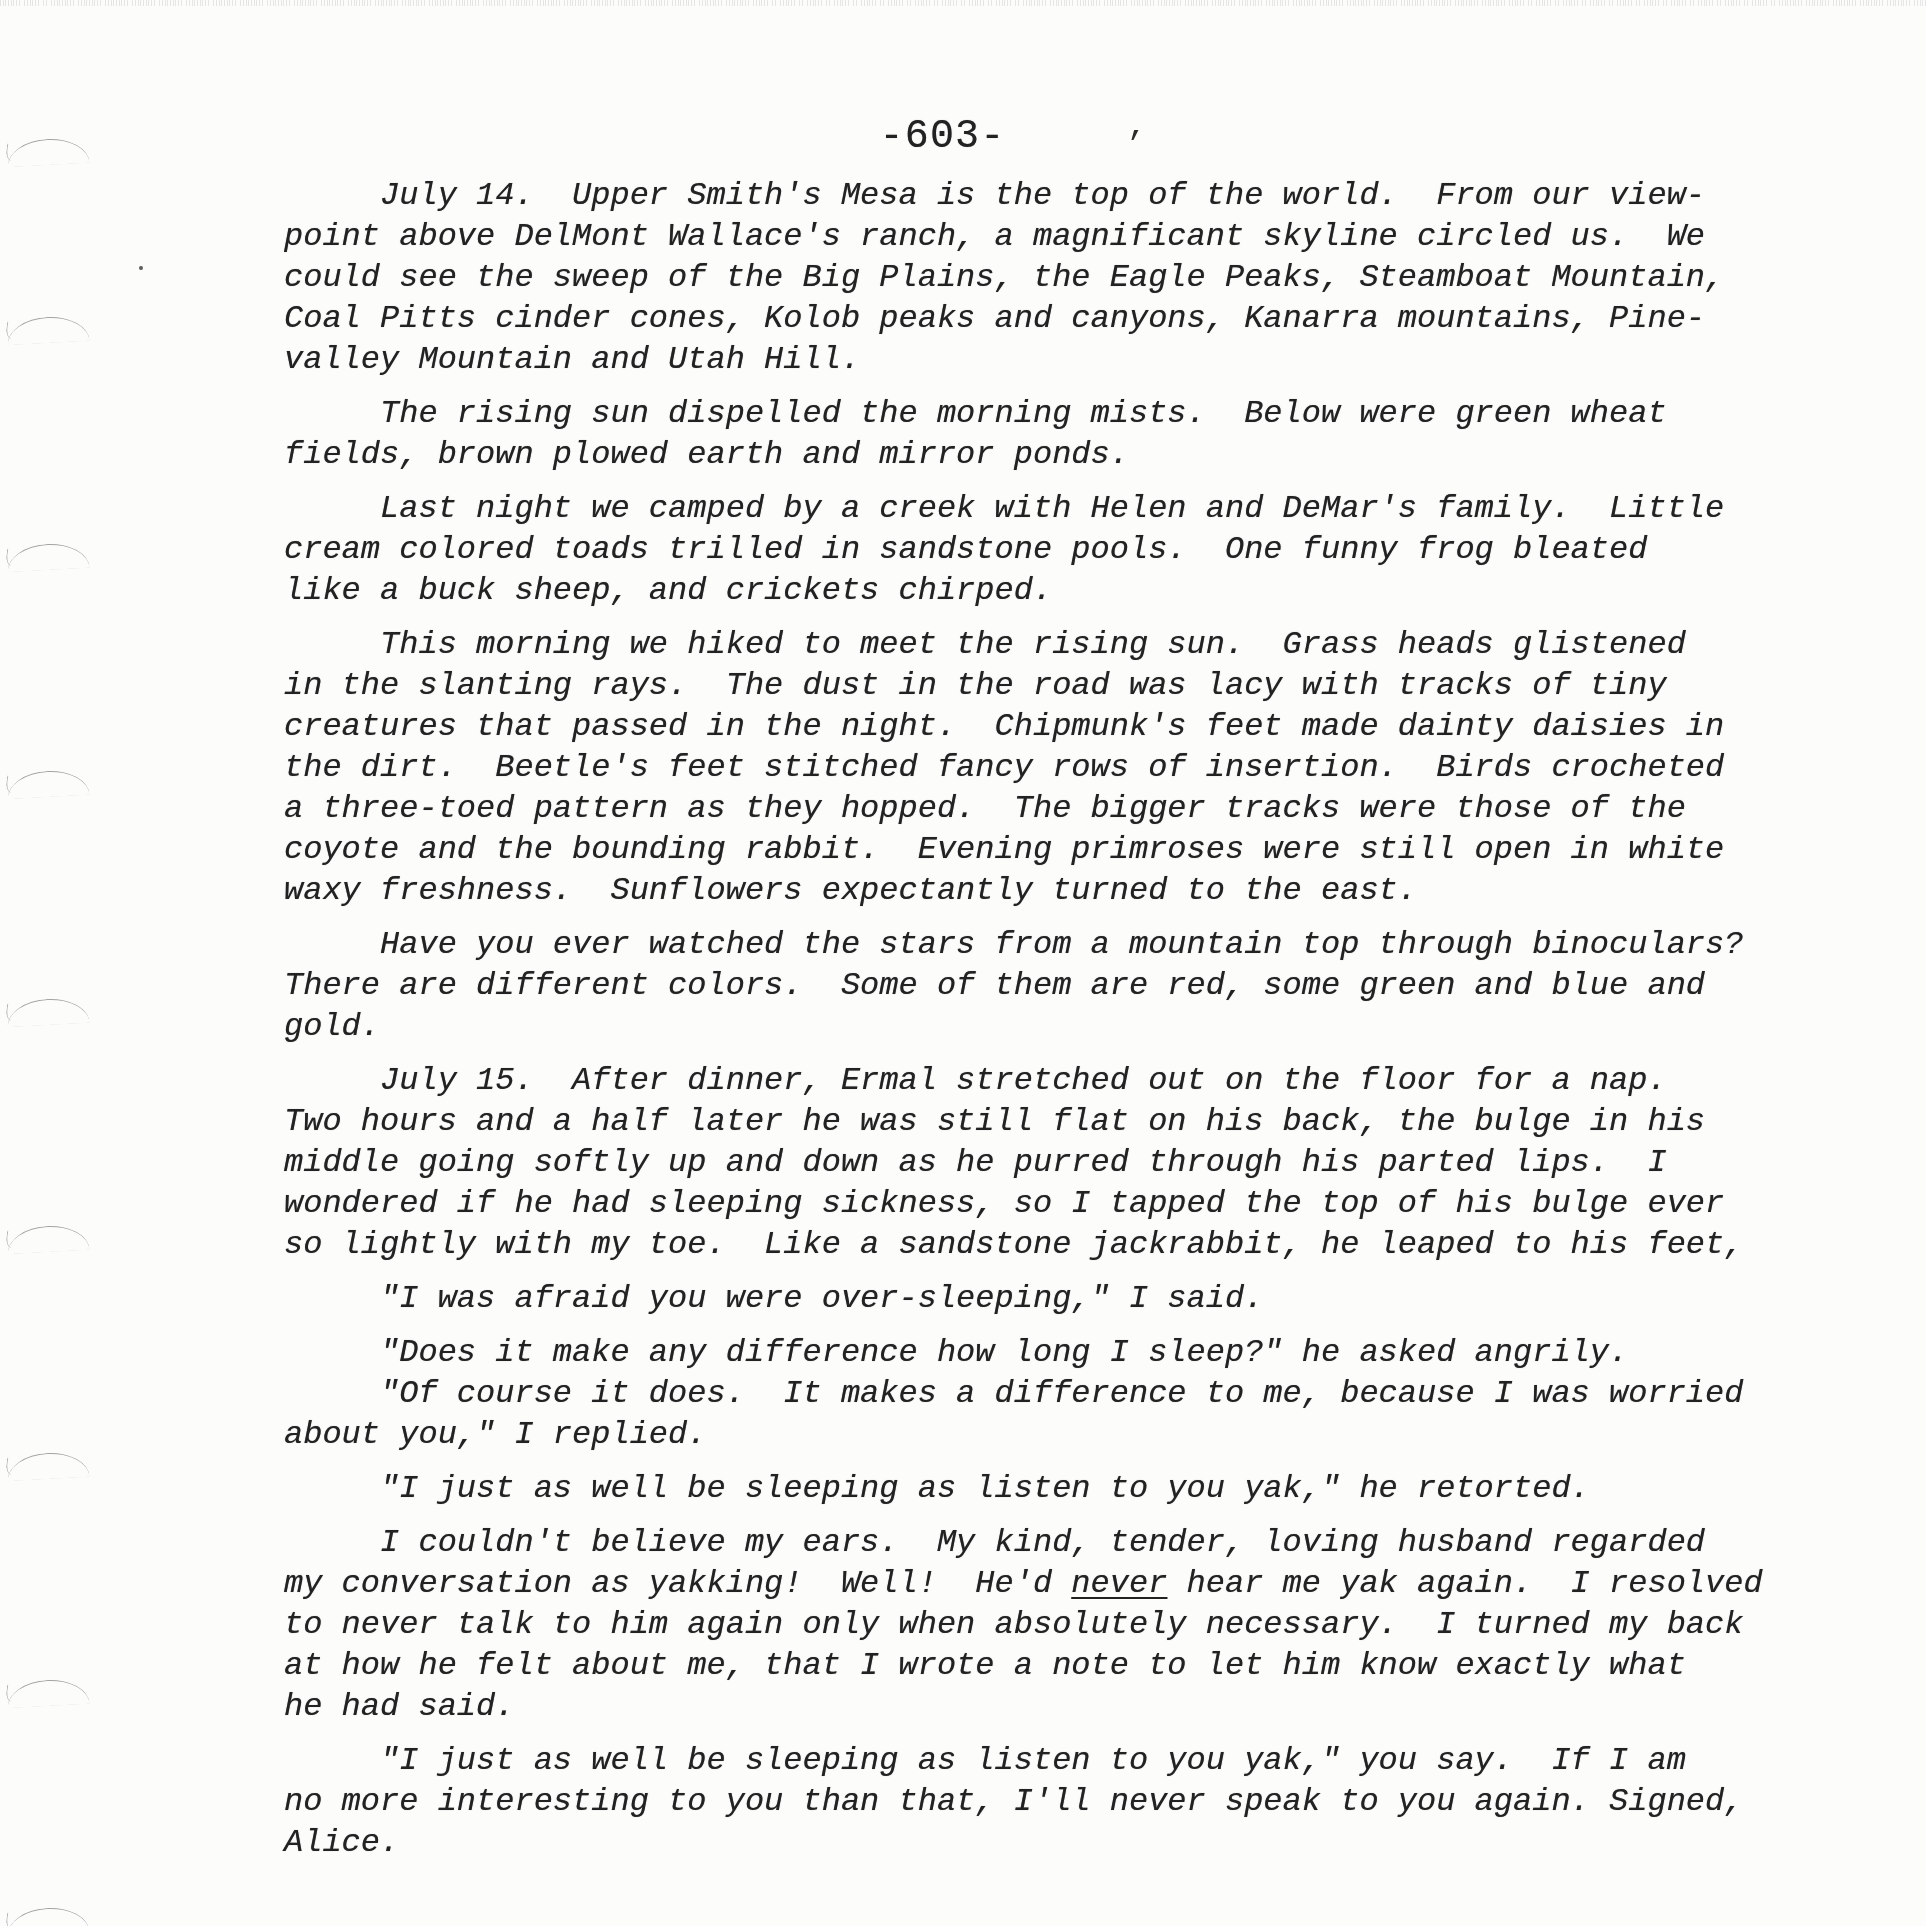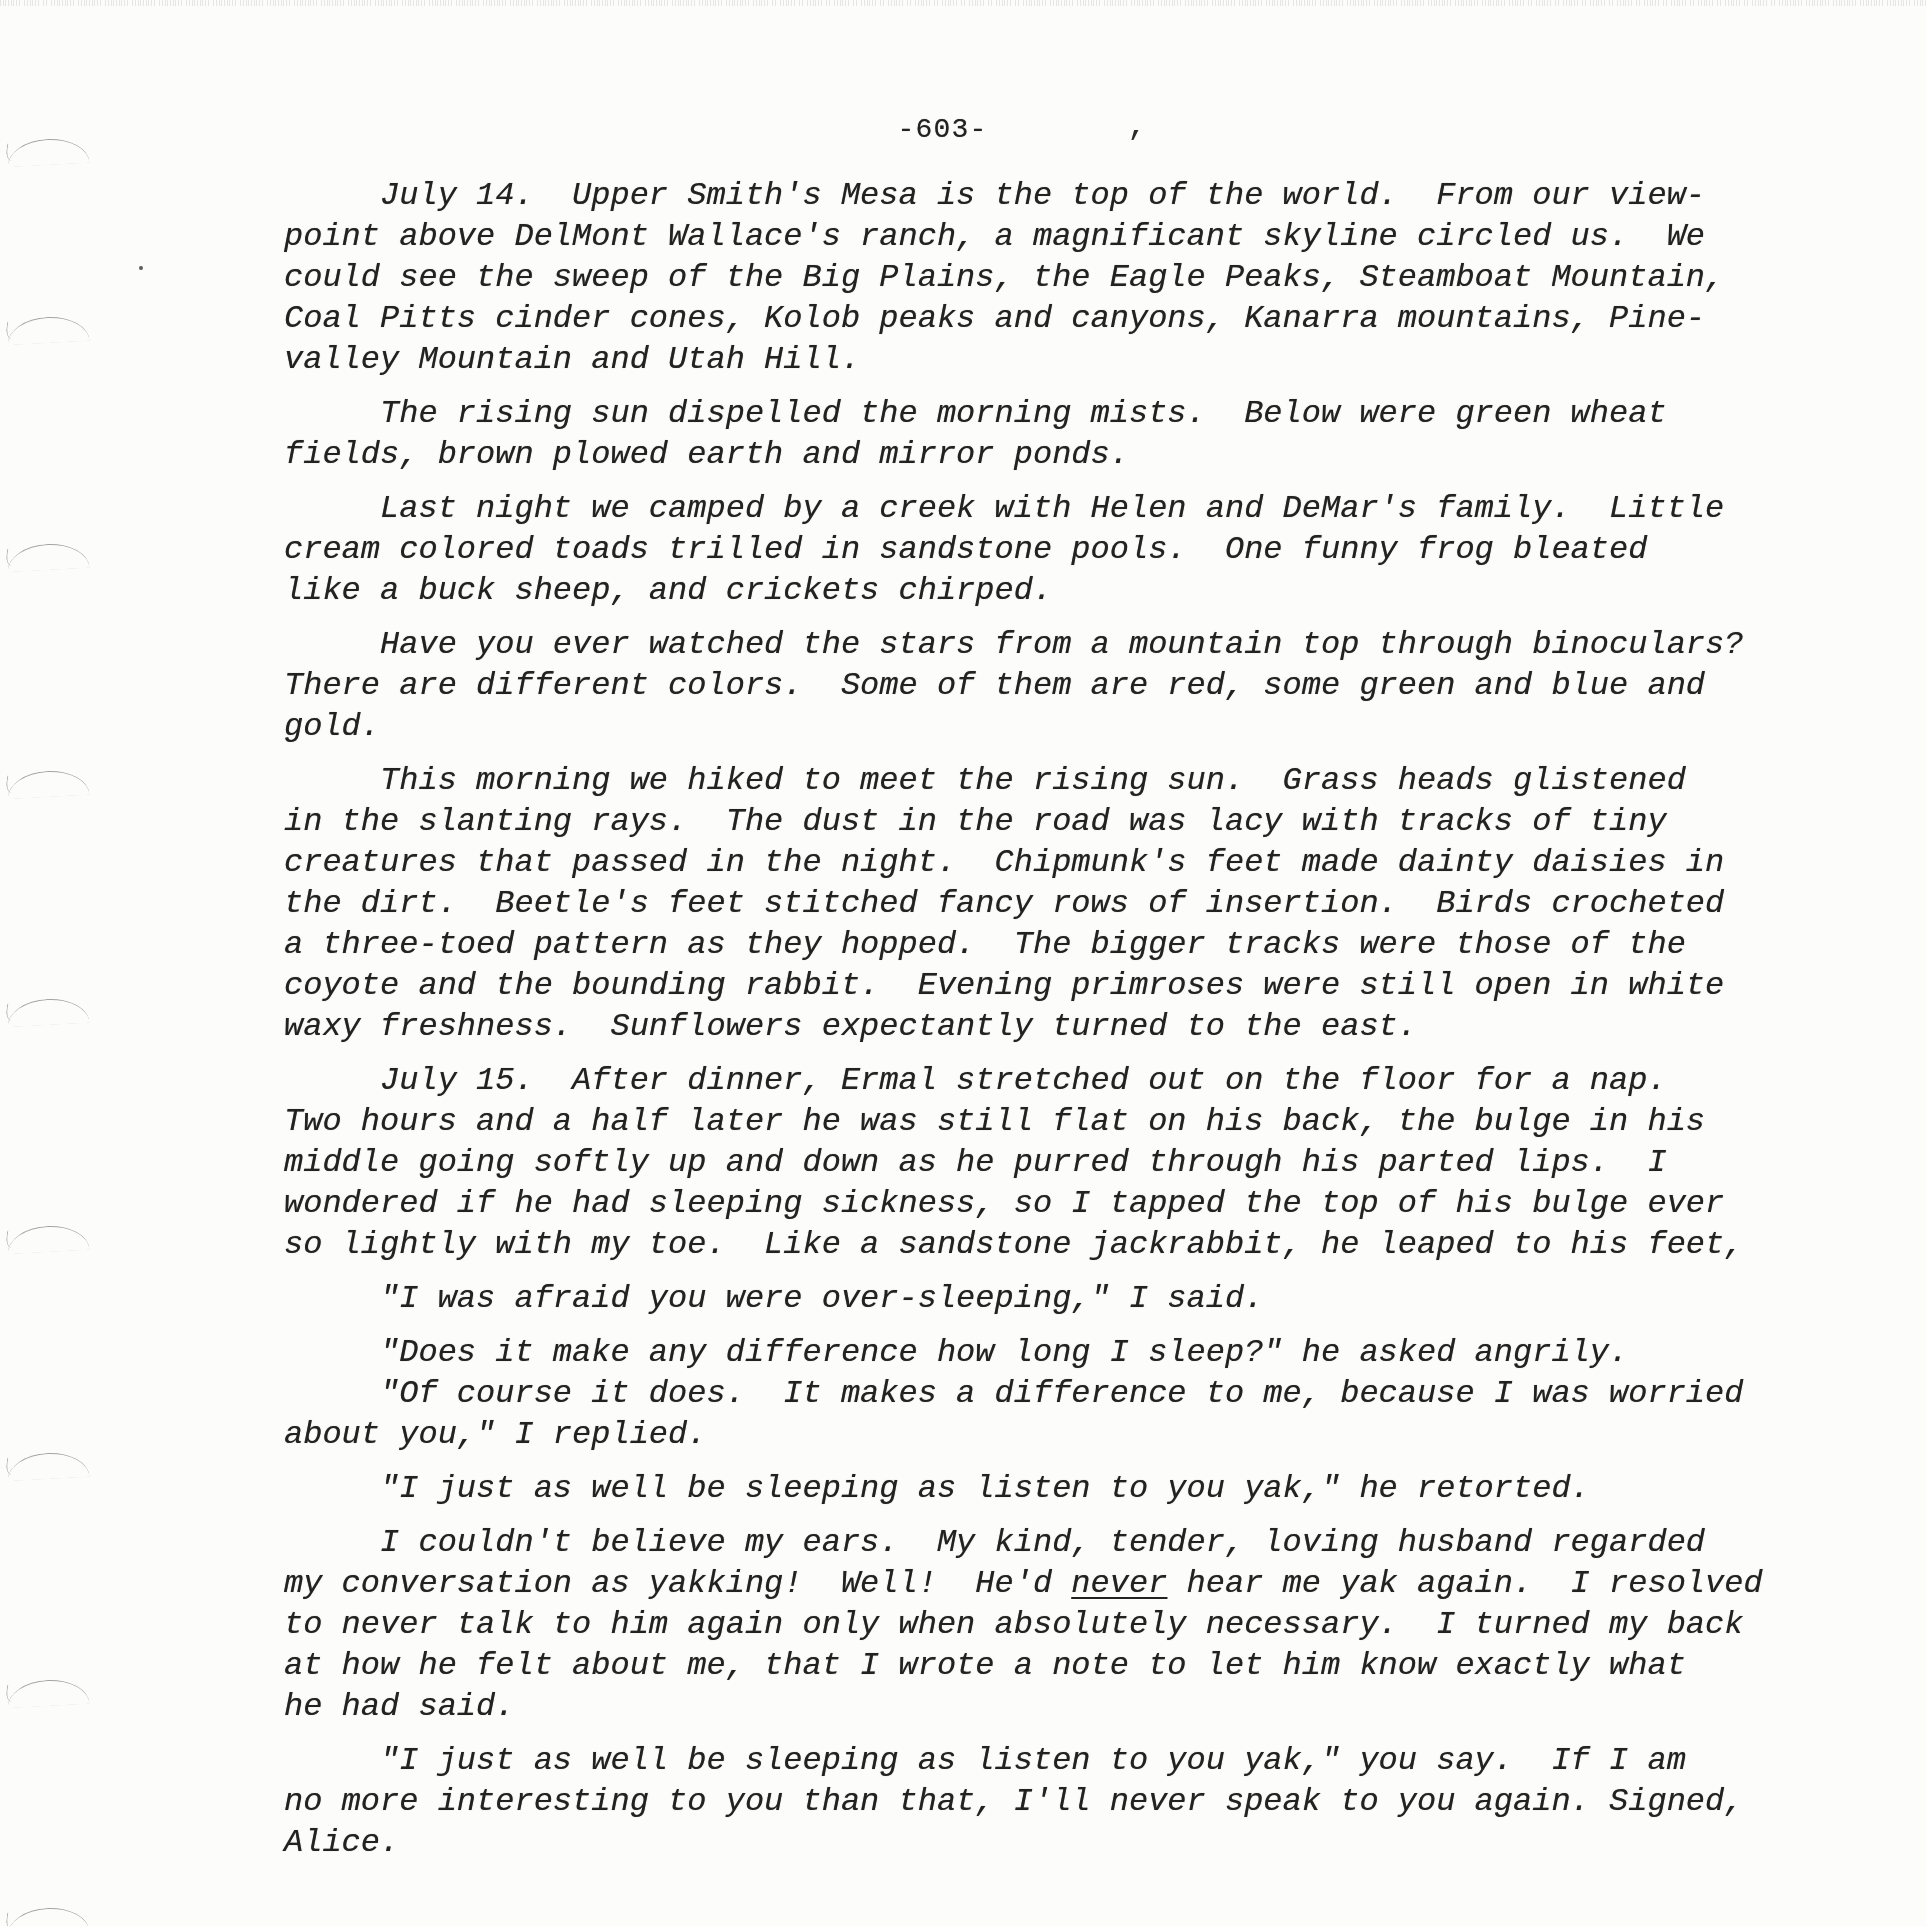--- a/index.html
+++ b/index.html
@@ -30,21 +30,21 @@
     text-decoration-thickness:1.9px;
     text-underline-offset:5.4px;
   }
   #page-number{
     position:absolute;
     left:284px;
     top:114px;
     width:1317px;
     text-align:center;
     font-family:"Liberation Mono","DejaVu Sans Mono",monospace;
-    font-size:28px;
+    font-size:40px;
     letter-spacing:1.2px;
     color:var(--ink,#222);
     text-shadow:0 0 0.8px rgba(30,30,30,.55);
     filter:blur(0.2px);
   }
   #stray-mark{
     position:absolute;
     left:1125px;
     top:127px;
     font-family:"Liberation Mono","DejaVu Sans Mono",monospace;
@@ -111,32 +111,32 @@
       <p class="para">
         <span class="line">     The rising sun dispelled the morning mists.  Below were green wheat</span>
         <span class="line">fields, brown plowed earth and mirror ponds.</span>
       </p>
       <p class="para">
         <span class="line">     Last night we camped by a creek with Helen and DeMar's family.  Little</span>
         <span class="line">cream colored toads trilled in sandstone pools.  One funny frog bleated</span>
         <span class="line">like a buck sheep, and crickets chirped.</span>
       </p>
       <p class="para">
-        <span class="line">     Have you ever watched the stars from a mountain top through binoculars?</span>
-        <span class="line">There are different colors.  Some of them are red, some green and blue and</span>
-        <span class="line">gold.</span>
-      </p>
-      <p class="para">
         <span class="line">     This morning we hiked to meet the rising sun.  Grass heads glistened</span>
         <span class="line">in the slanting rays.  The dust in the road was lacy with tracks of tiny</span>
         <span class="line">creatures that passed in the night.  Chipmunk's feet made dainty daisies in</span>
         <span class="line">the dirt.  Beetle's feet stitched fancy rows of insertion.  Birds crocheted</span>
         <span class="line">a three-toed pattern as they hopped.  The bigger tracks were those of the</span>
         <span class="line">coyote and the bounding rabbit.  Evening primroses were still open in white</span>
         <span class="line">waxy freshness.  Sunflowers expectantly turned to the east.</span>
+      </p>
+      <p class="para">
+        <span class="line">     Have you ever watched the stars from a mountain top through binoculars?</span>
+        <span class="line">There are different colors.  Some of them are red, some green and blue and</span>
+        <span class="line">gold.</span>
       </p>
       <p class="para">
         <span class="line">     July 15.  After dinner, Ermal stretched out on the floor for a nap.</span>
         <span class="line">Two hours and a half later he was still flat on his back, the bulge in his</span>
         <span class="line">middle going softly up and down as he purred through his parted lips.  I</span>
         <span class="line">wondered if he had sleeping sickness, so I tapped the top of his bulge ever</span>
         <span class="line">so lightly with my toe.  Like a sandstone jackrabbit, he leaped to his feet,</span>
       </p>
       <p class="para">
         <span class="line">     "I was afraid you were over-sleeping," I said.</span>

